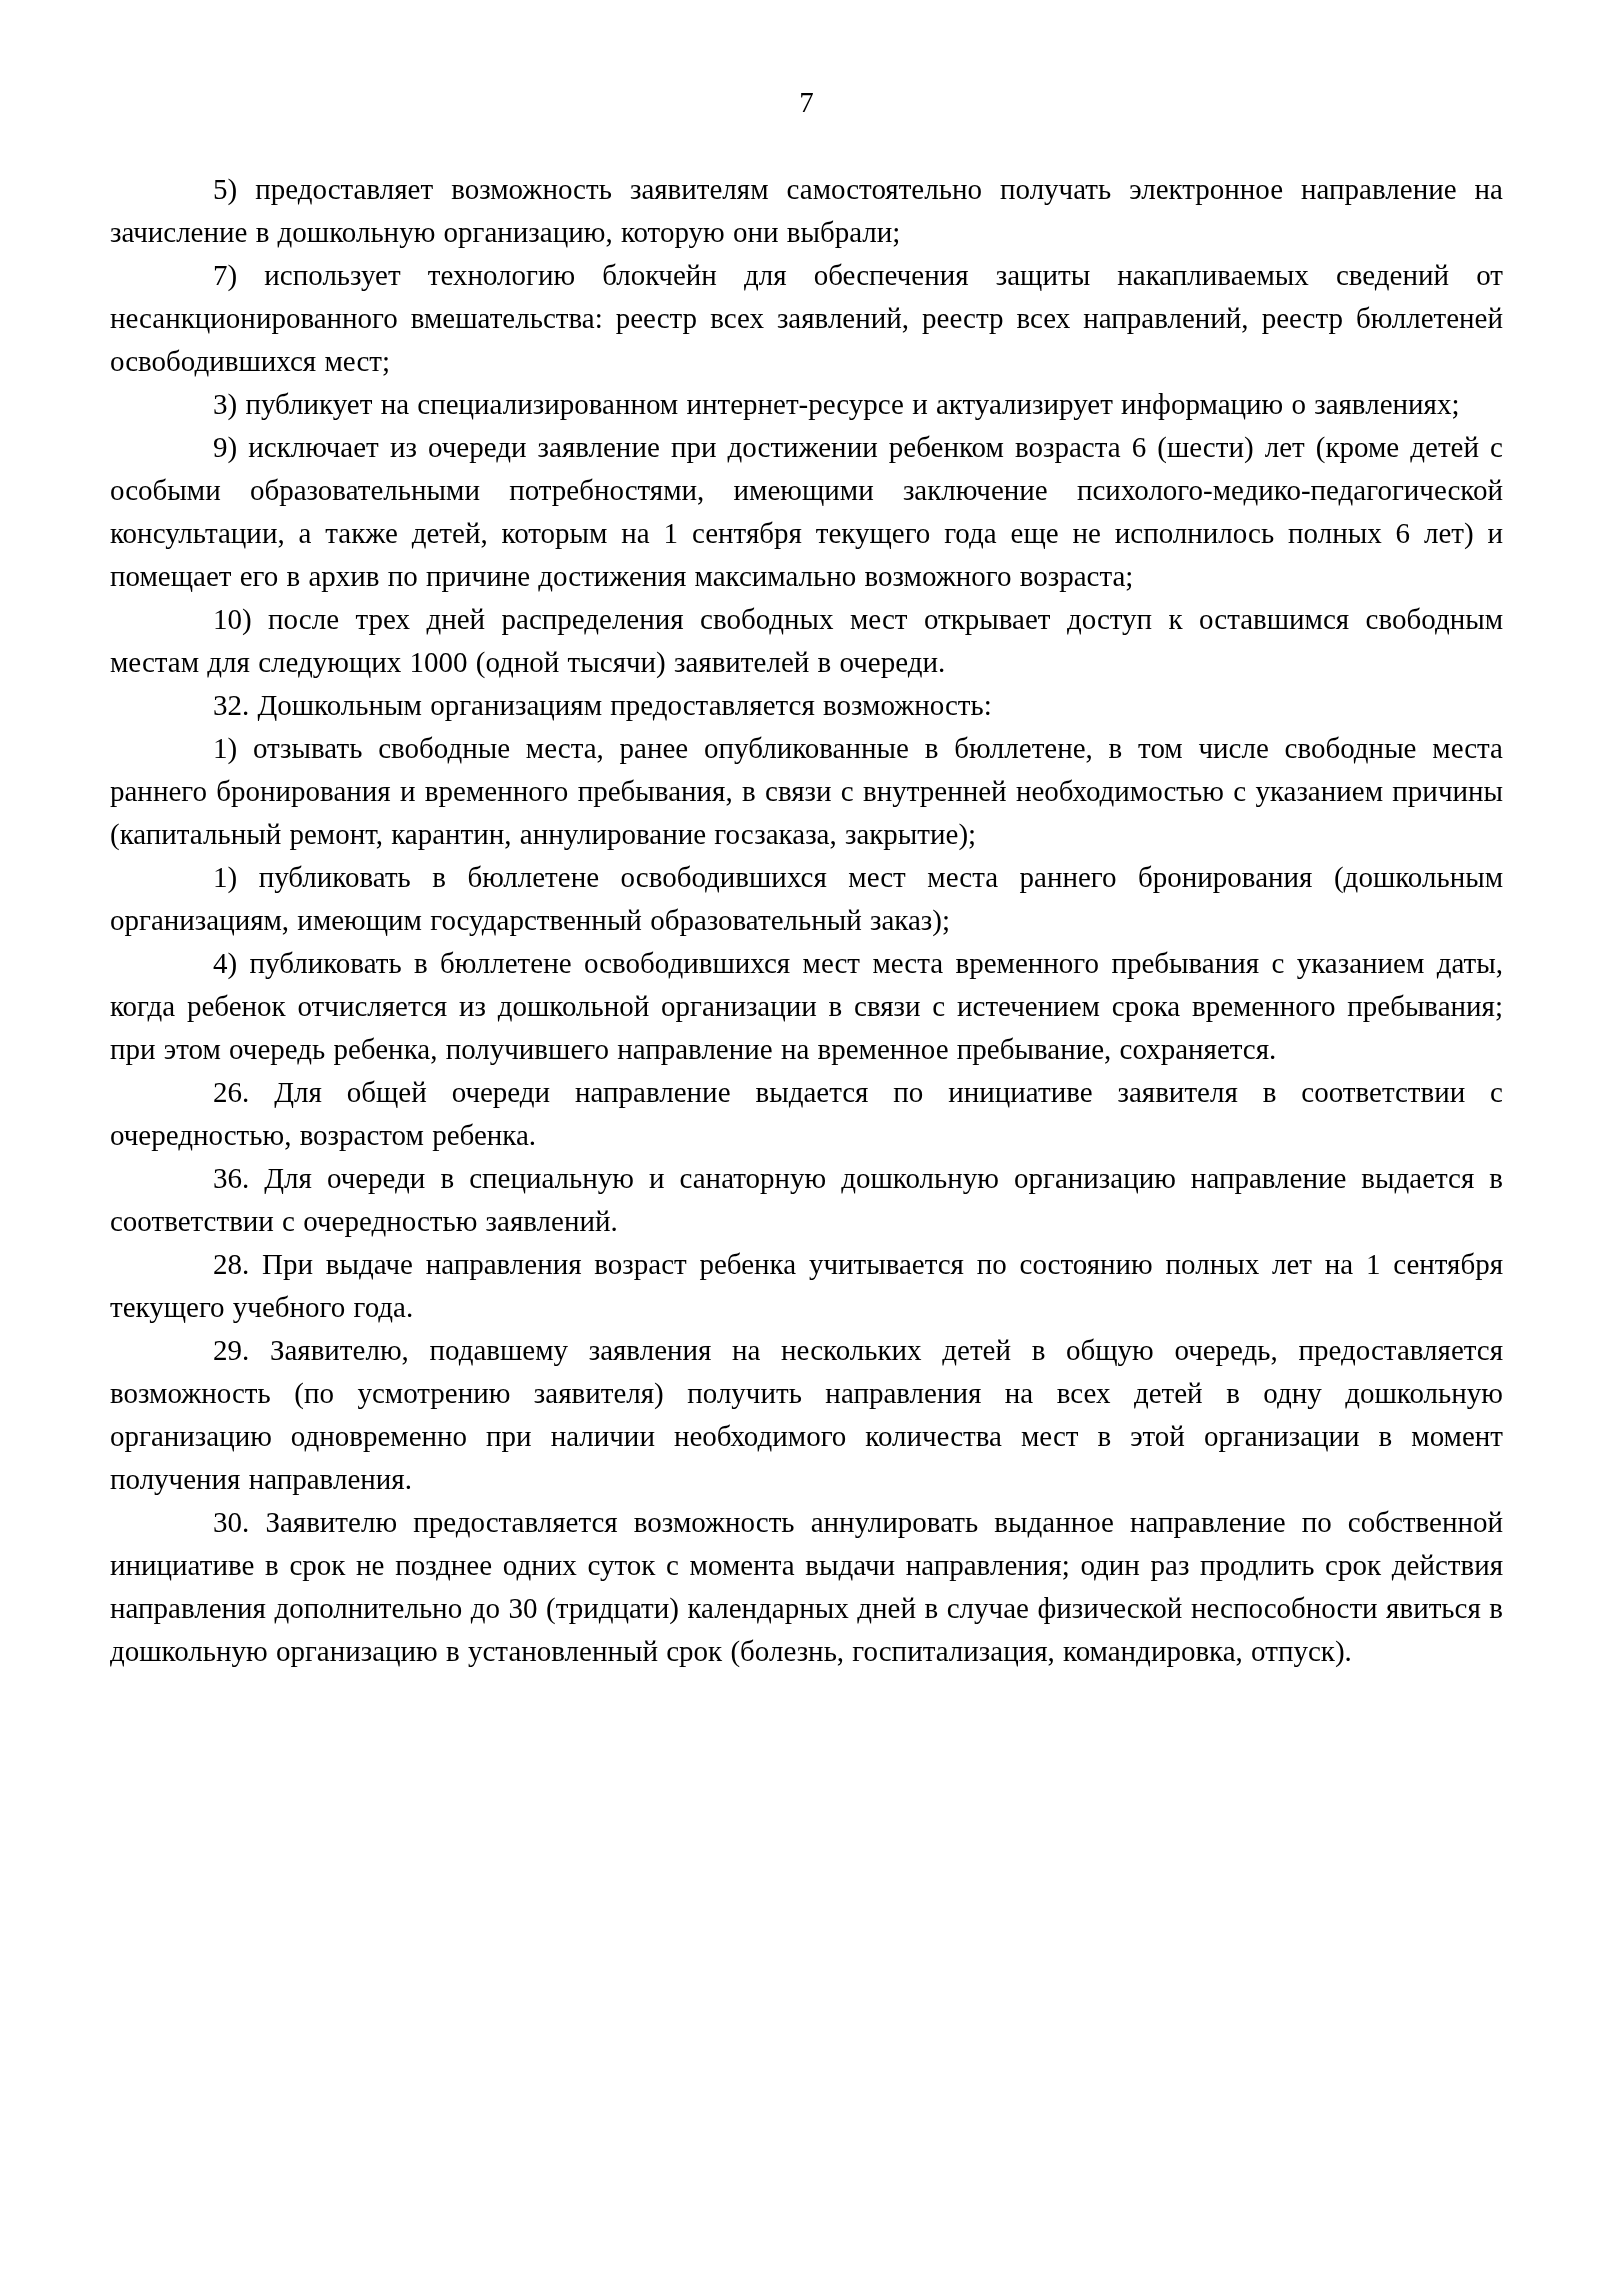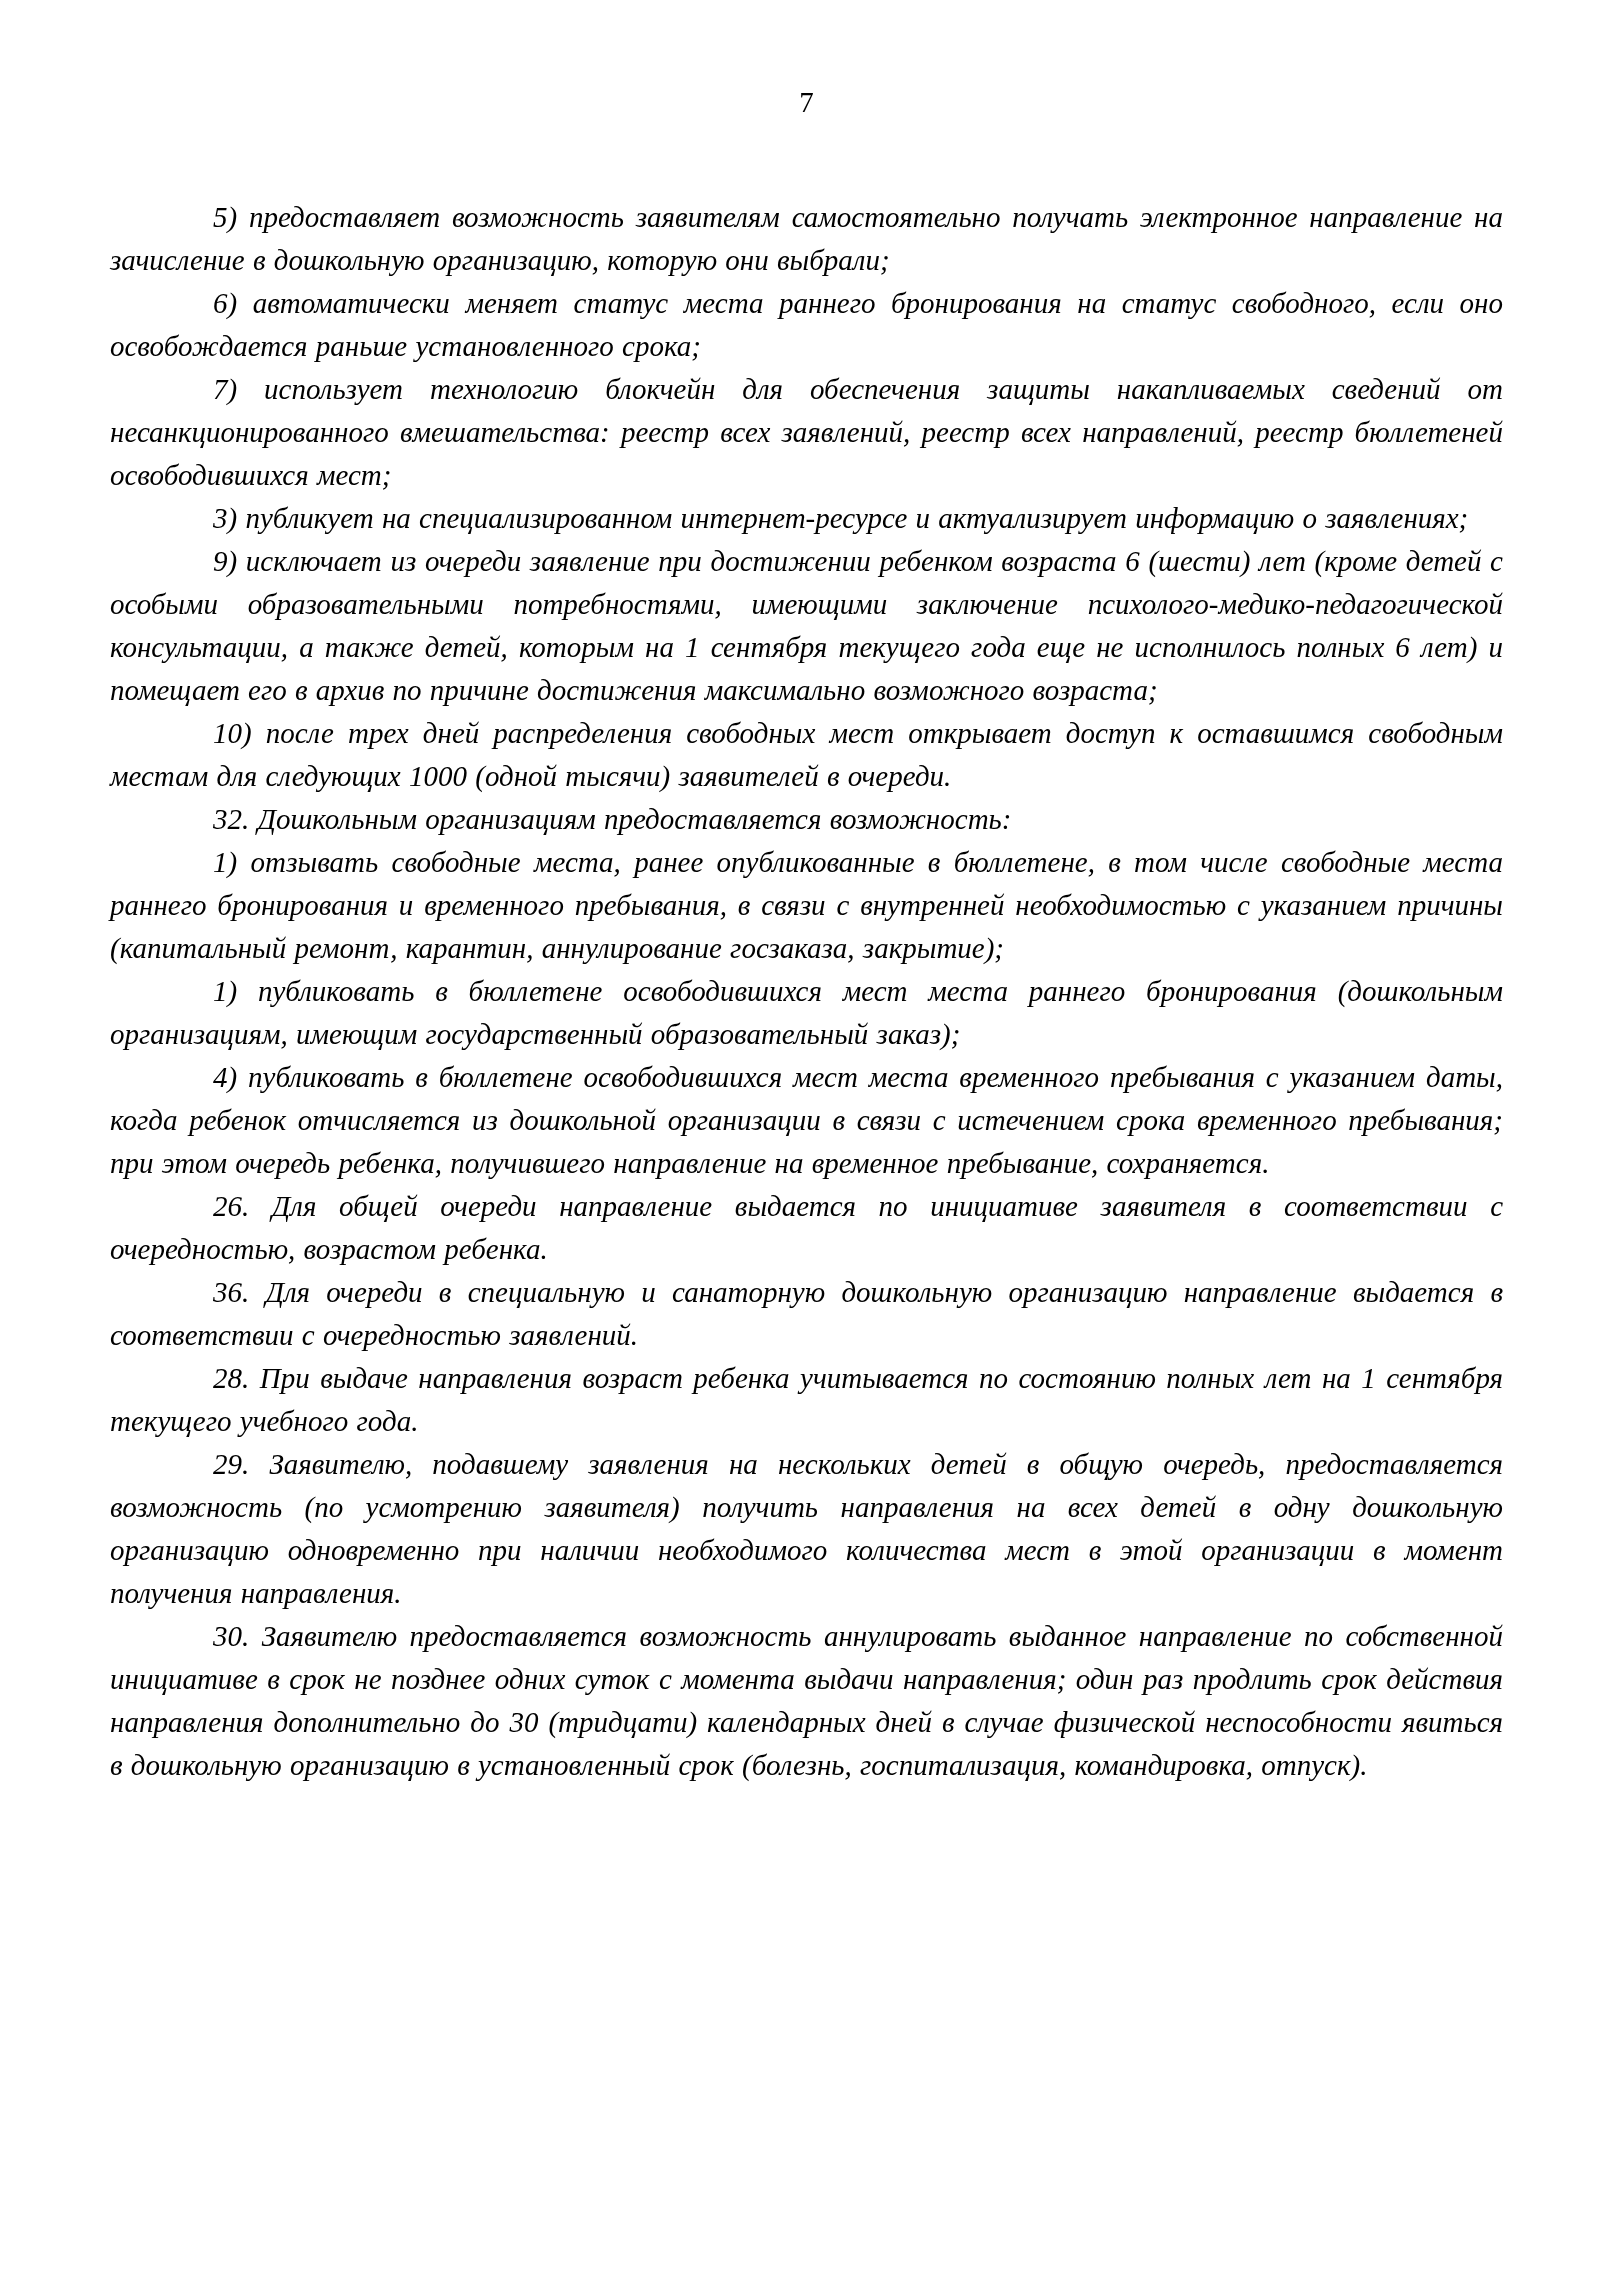--- a/index.html
+++ b/index.html
@@ -17,41 +17,39 @@
     font-family: "Liberation Serif", "DejaVu Serif", serif;
     padding: 86px 118px 0 110px;
     overflow: hidden;
   }
   .page-number {
     text-align: center;
     font-size: 29px;
     line-height: 33px;
   }
   .content {
-    margin-top: 77px;
+    margin-top: 49px;
     text-align: justify;
-    font-style: italic;
   }
   .content p {
     margin: 0;
     padding: 0;
     font-size: 29px;
     line-height: 43px;
     text-indent: 103px;
     word-spacing: 1px;
   }
 </style>
 </head>
 <body>
 
 <div class="page">
   <div class="page-number">7</div>
   <div class="content">
     <p>5) предоставляет возможность заявителям самостоятельно получать электронное направление на зачисление в дошкольную организацию, которую они выбрали;</p>
-    <p>6) автоматически меняет статус места раннего бронирования на статус свободного, если оно освобождается раньше установленного срока;</p>
     <p>7) использует технологию блокчейн для обеспечения защиты накапливаемых сведений от несанкционированного вмешательства: реестр всех заявлений, реестр всех направлений, реестр бюллетеней освободившихся мест;</p>
     <p>3) публикует на специализированном интернет-ресурсе и актуализирует информацию о заявлениях;</p>
     <p>9) исключает из очереди заявление при достижении ребенком возраста 6 (шести) лет (кроме детей с особыми образовательными потребностями, имеющими заключение психолого-медико-педагогической консультации, а также детей, которым на 1 сентября текущего года еще не исполнилось полных 6 лет) и помещает его в архив по причине достижения максимально возможного возраста;</p>
     <p>10) после трех дней распределения свободных мест открывает доступ к оставшимся свободным местам для следующих 1000 (одной тысячи) заявителей в очереди.</p>
     <p>32. Дошкольным организациям предоставляется возможность:</p>
     <p>1) отзывать свободные места, ранее опубликованные в бюллетене, в том числе свободные места раннего бронирования и временного пребывания, в связи с внутренней необходимостью с указанием причины (капитальный ремонт, карантин, аннулирование госзаказа, закрытие);</p>
     <p>1) публиковать в бюллетене освободившихся мест места раннего бронирования (дошкольным организациям, имеющим государственный образовательный заказ);</p>
     <p>4) публиковать в бюллетене освободившихся мест места временного пребывания с указанием даты, когда ребенок отчисляется из дошкольной организации в связи с истечением срока временного пребывания; при этом очередь ребенка, получившего направление на временное пребывание, сохраняется.</p>
     <p>26. Для общей очереди направление выдается по инициативе заявителя в соответствии с очередностью, возрастом ребенка.</p>
     <p>36. Для очереди в специальную и санаторную дошкольную организацию направление выдается в соответствии с очередностью заявлений.</p>

